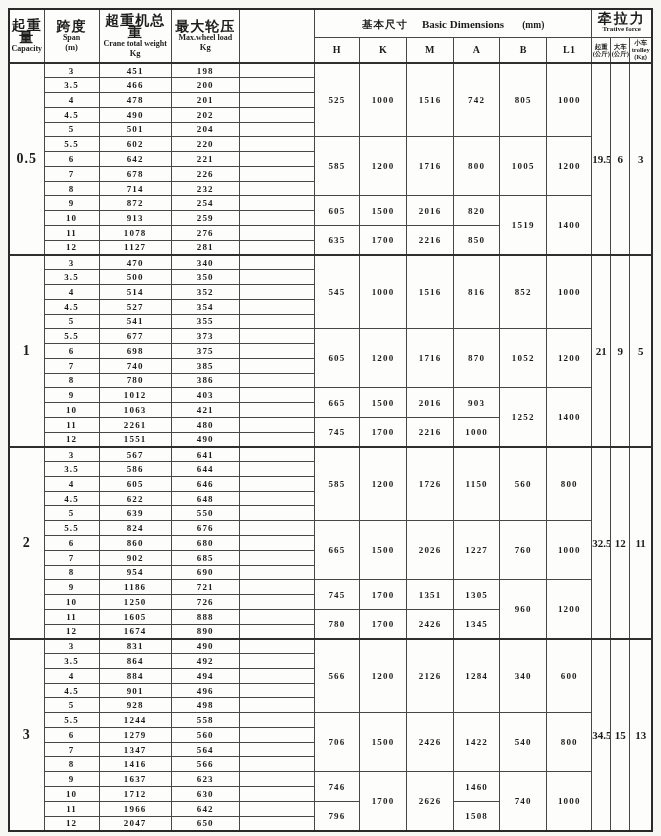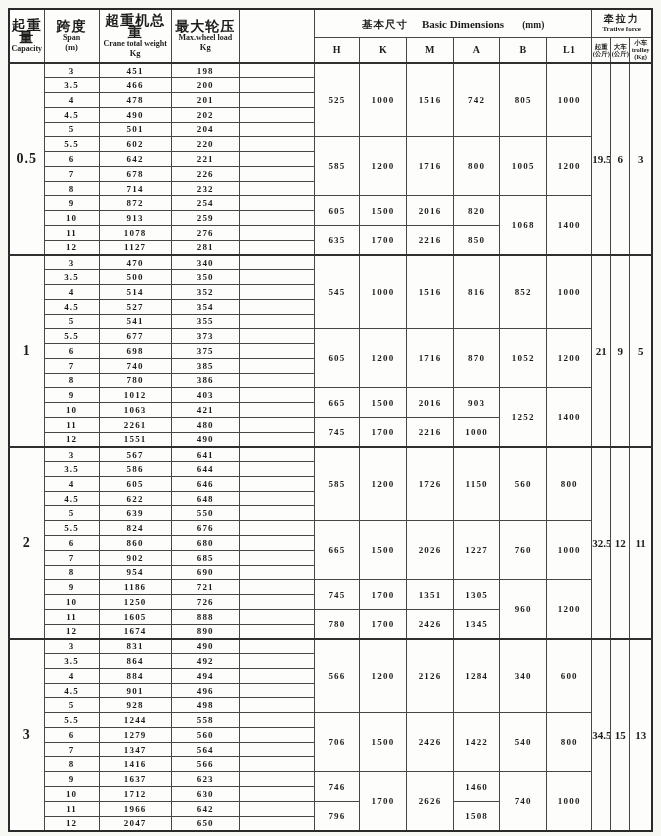--- a/index.html
+++ b/index.html
@@ -30,21 +30,21 @@
   thead tr.h2{height:26px;}
   tbody tr{height:14.77px;}
   tbody tr.blk-start td{border-top:2px solid #2f2f2f;}
   thead tr.h2 th{border-bottom:1.5px solid #333;}
   .zh{display:block;font-size:14px;line-height:12px;letter-spacing:1px;}
   .en{display:block;font-size:8px;line-height:9px;letter-spacing:0;}
   .unit{display:block;font-size:8.5px;line-height:10px;text-align:center;}
   .grp .zh{display:inline;font-size:10.5px;}
   .grp .en{display:inline;font-size:11px;margin-left:10px;}
   .grp .unit{display:inline;font-size:9.5px;margin-left:14px;}
-  .tr-grp .zh{font-size:10px;letter-spacing:2px;}
+  .tr-grp .zh{font-size:14px;letter-spacing:2px;}
   .tr-grp .en{font-size:7px;}
   .dimcol{font-size:10px;letter-spacing:0.5px;}
   .tsub span{display:block;}
   .tsub .l{font-size:6.5px;line-height:7px;letter-spacing:0;}
   td.num{font-size:9px;letter-spacing:1.2px;}
   td.tnum{font-size:11px;letter-spacing:0;}
   td.cap{font-size:14px;letter-spacing:1px;}
   td.empty{background:#fdfdfb;}
 </style>
 </head>
@@ -194,21 +194,21 @@
       </tr>
       <tr>
         <td class="num">9</td>
         <td class="num">872</td>
         <td class="num">254</td>
         <td class="empty"></td>
         <td rowspan="2" class="num">605</td>
         <td rowspan="2" class="num">1500</td>
         <td rowspan="2" class="num">2016</td>
         <td rowspan="2" class="num">820</td>
-        <td rowspan="4" class="num">1068</td>
+        <td rowspan="4" class="num">1519</td>
         <td rowspan="4" class="num">1400</td>
       </tr>
       <tr>
         <td class="num">10</td>
         <td class="num">913</td>
         <td class="num">259</td>
         <td class="empty"></td>
       </tr>
       <tr>
         <td class="num">11</td>

